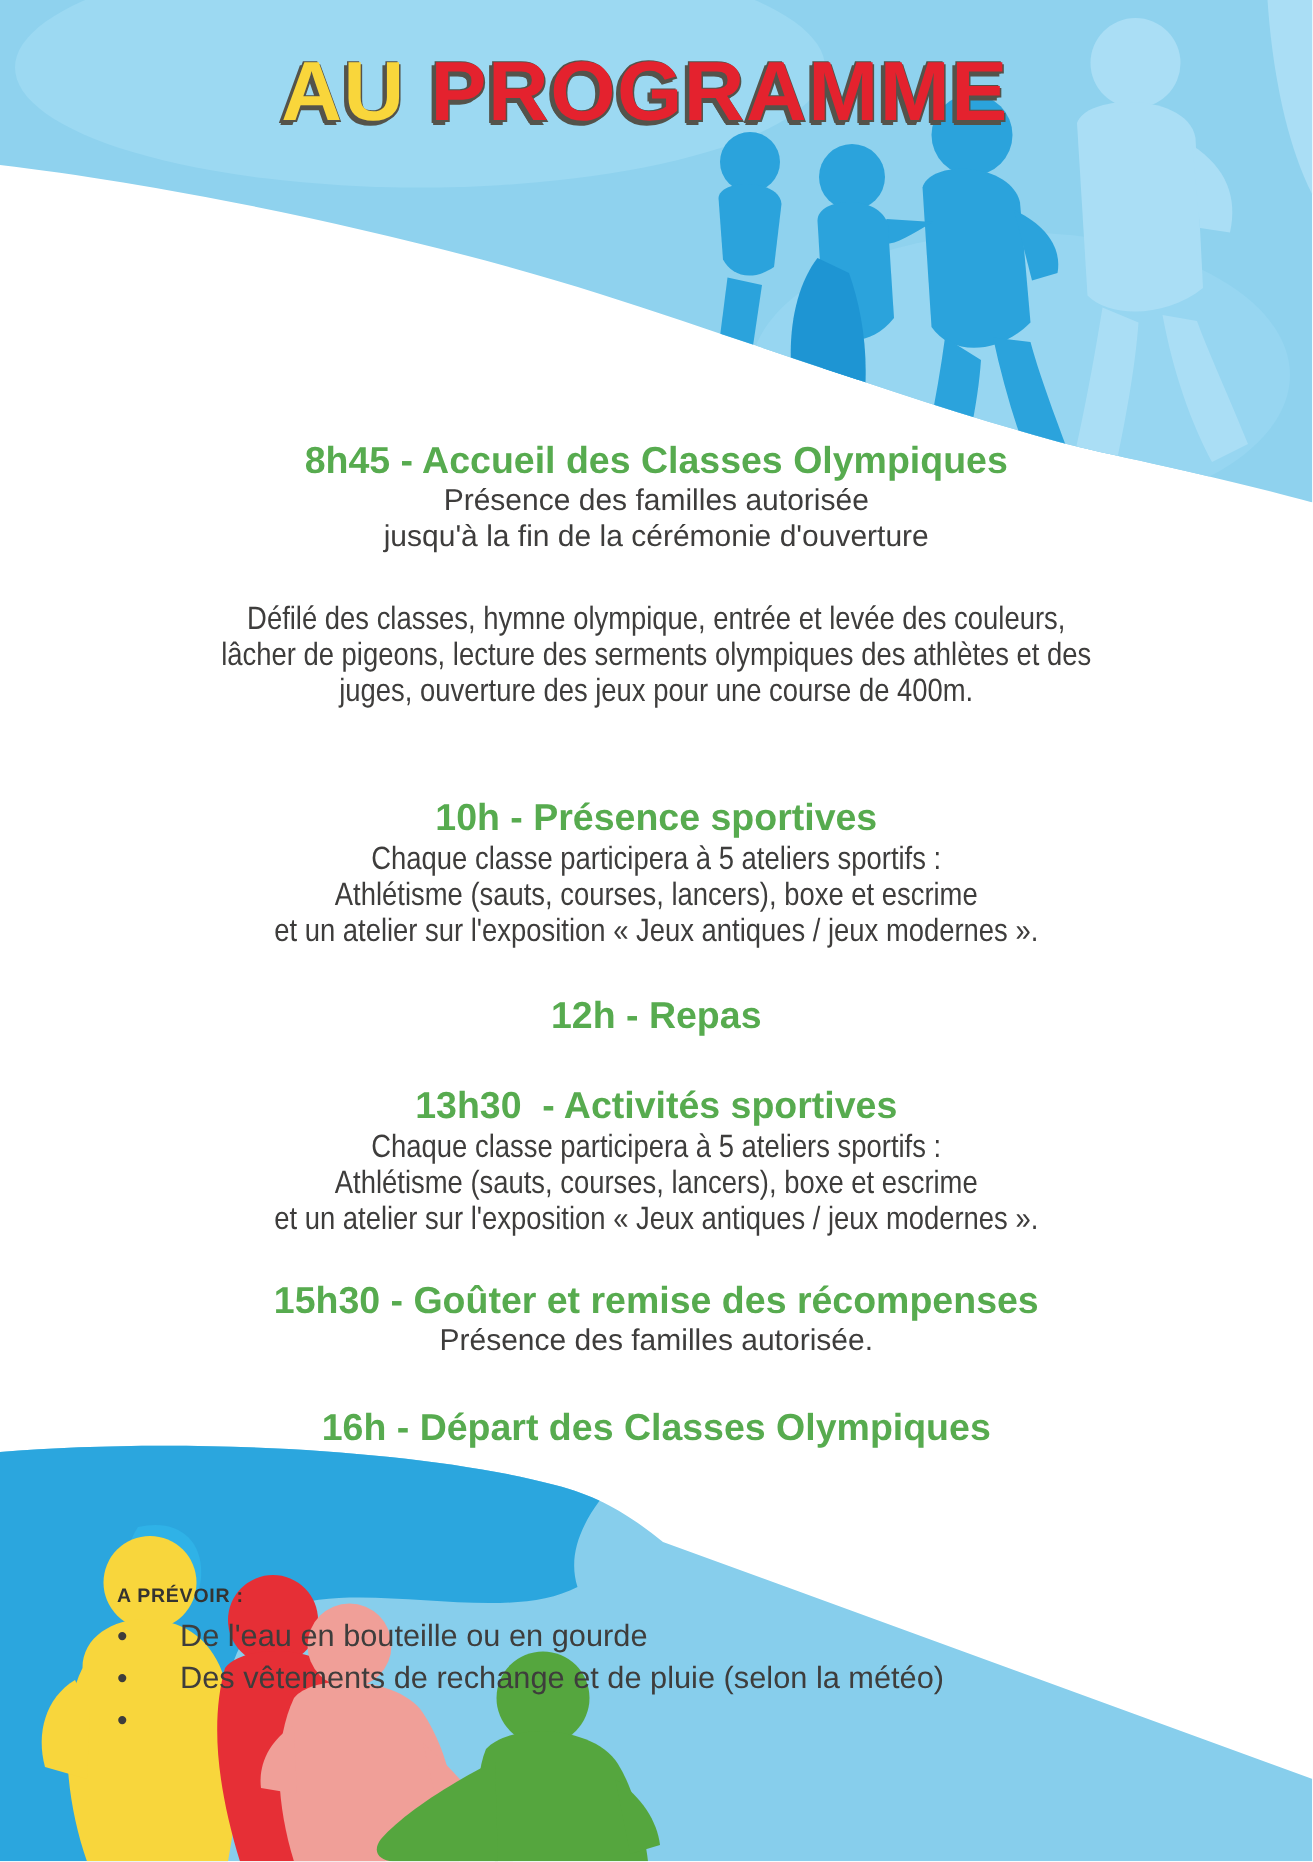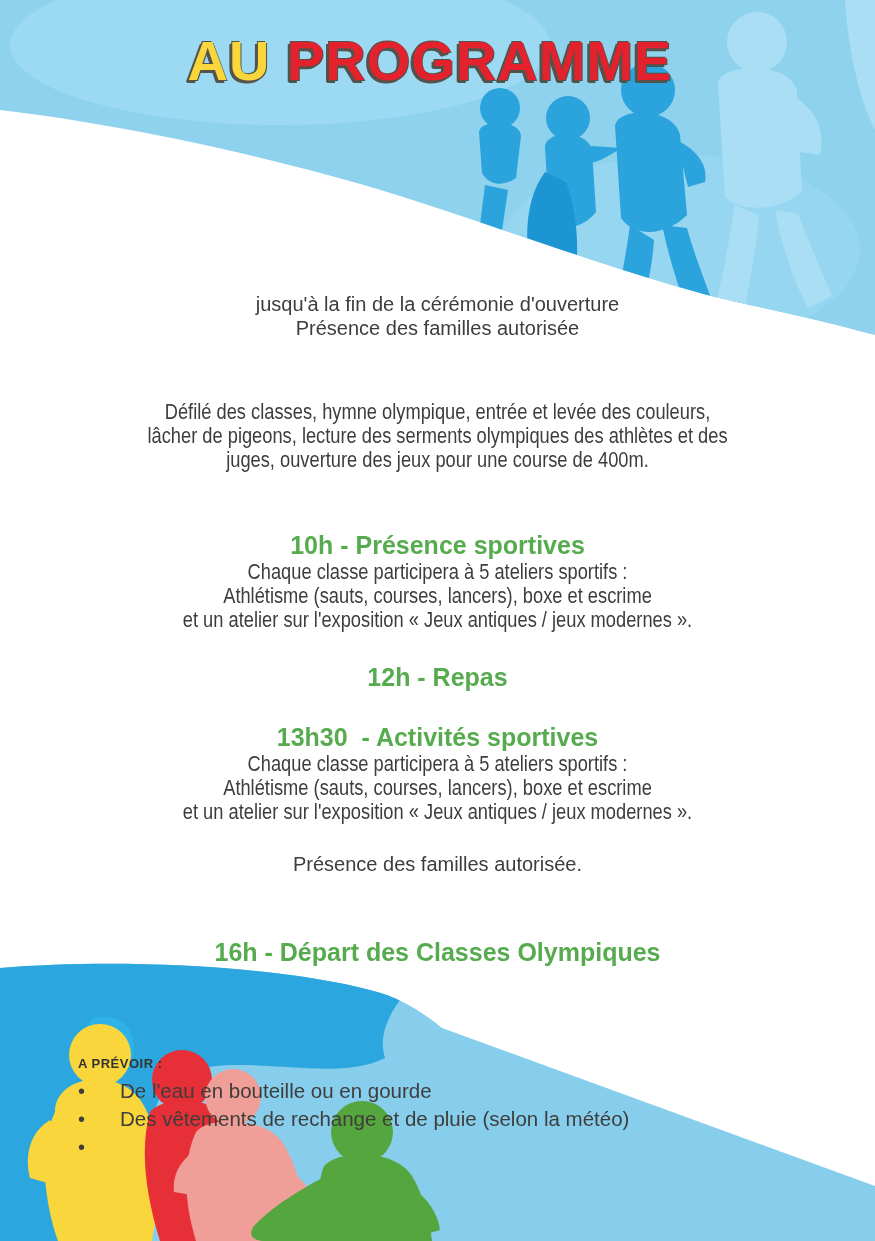--- a/index.html
+++ b/index.html
@@ -103,22 +103,23 @@
     </g>
     <g fill="#1e95d3">
       <path d="M545 172 C528 194 522 234 532 275 L572 292 C582 250 576 210 566 182 Z"></path>
     </g>
   </g>
 </svg>
 
 <div class="flyer-title"><span class="title-au">AU</span><span> </span><span class="title-prog">PROGRAMME</span></div>
 
 <div id="section-0" class="section">
+  <div class="section-heading">8h45 - Accueil des Classes Olympiques</div>
+  <div class="body-line">Présence des familles autorisée</div>
   <div class="body-line">jusqu'à la fin de la cérémonie d'ouverture</div>
-  <div class="body-line">Présence des familles autorisée</div>
 </div>
 
 <div id="section-1" class="section condensed">
   <div class="body-line">Défilé des classes, hymne olympique, entrée et levée des couleurs,</div>
   <div class="body-line">lâcher de pigeons, lecture des serments olympiques des athlètes et des</div>
   <div class="body-line">juges, ouverture des jeux pour une course de 400m.</div>
 </div>
 
 <div id="section-2" class="section condensed">
   <div class="section-heading">10h - Présence sportives</div>
@@ -132,20 +133,21 @@
 </div>
 
 <div id="section-4" class="section condensed">
   <div class="section-heading">13h30  - Activités sportives</div>
   <div class="body-line">Chaque classe participera à 5 ateliers sportifs :</div>
   <div class="body-line">Athlétisme (sauts, courses, lancers), boxe et escrime</div>
   <div class="body-line">et un atelier sur l'exposition « Jeux antiques / jeux modernes ».</div>
 </div>
 
 <div id="section-5" class="section">
+  <div class="section-heading">15h30 - Goûter et remise des récompenses</div>
   <div class="body-line">Présence des familles autorisée.</div>
 </div>
 
 <div id="section-6" class="section">
   <div class="section-heading">16h - Départ des Classes Olympiques</div>
 </div>
 
 <svg id="footer-art" class="art" width="875" height="281" viewBox="0 0 875 281">
   <defs>
     <clipPath id="bottomBand">

